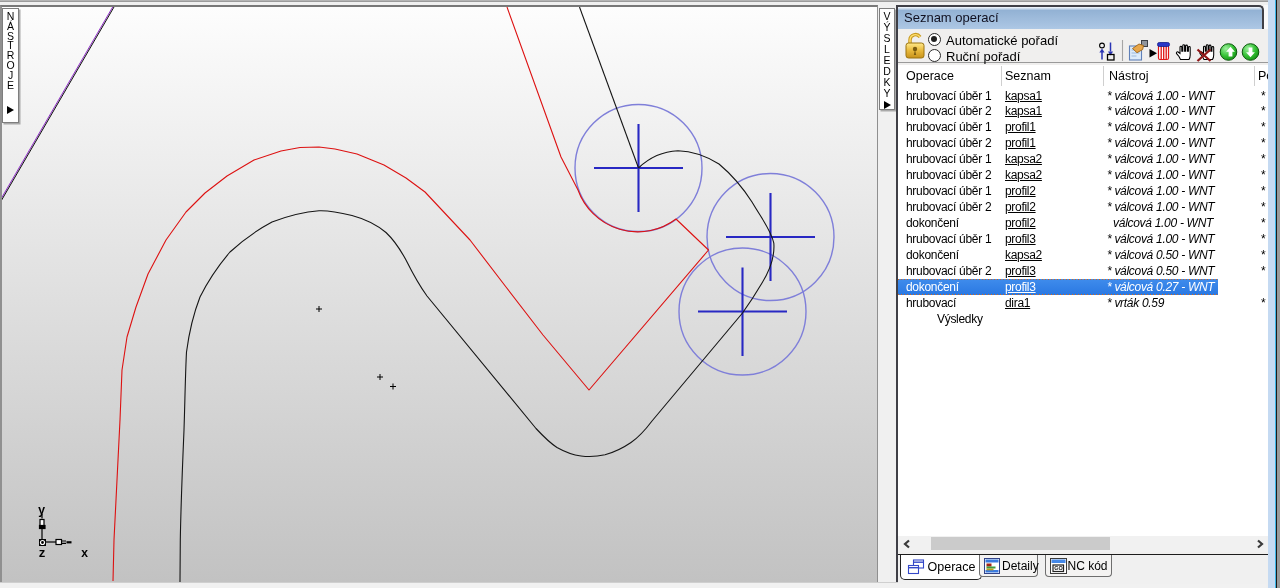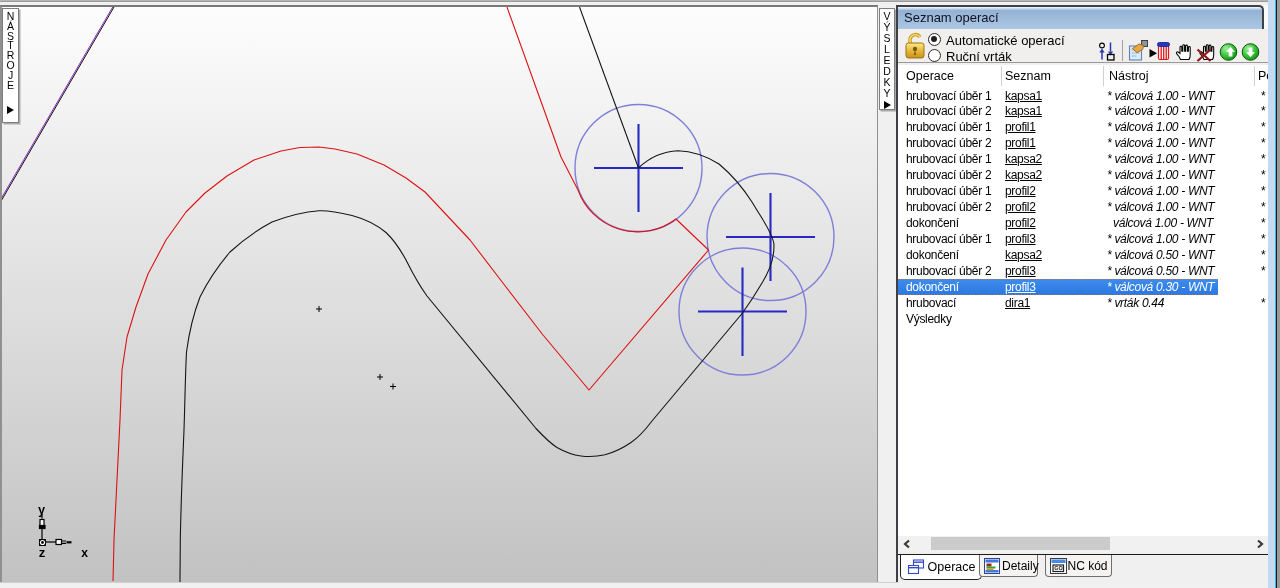--- a/index.html
+++ b/index.html
@@ -225,22 +225,22 @@
 
         <circle cx="330.5" cy="23" r="8.3" fill="url(#grn)" stroke="#0c570c" stroke-width="1"></circle>
         <path d="M 332.5,17.8 l 4.4,5 h -2.5 v 4.6 h -3.8 v -4.6 h -2.5 z" fill="#fff"></path>
         <circle cx="352.5" cy="23" r="8.3" fill="url(#grn)" stroke="#0c570c" stroke-width="1"></circle>
         <path d="M 352.5,28.2 l 4.4,-5 h -2.5 v -4.6 h -3.8 v 4.6 h -2.5 z" fill="#fff"></path>
       </svg>
       <div class="radio abs" style="left:30px; top:4px;">
           <div class="rdot"></div>
         </div>
       <div class="radio abs" style="left:30px; top:20px;"></div>
-      <div class="rlbl abs" style="left:48px; top:4px;">Automatické operací</div>
-      <div class="rlbl abs" style="left:48px; top:20px;">Ruční vrták</div>
+      <div class="rlbl abs" style="left:48px; top:4px;">Automatické pořadí</div>
+      <div class="rlbl abs" style="left:48px; top:20px;">Ruční pořadí</div>
     </div>
     <div id="ptable" class="abs">
       <div class="hdr" style="left:8px;">Operace</div>
       <div class="hdr" style="left:107px;">Seznam</div>
       <div class="hdr" style="left:211px;text-align:center;">Nástroj</div>
       <div class="hdr" style="left:360px;">Po</div>
       <div class="hline" style="left:103px;"></div>
       <div class="hline" style="left:205px;"></div>
       <div class="hline" style="left:356px;"></div>
       <div class="row" style="top:22.5px;">
@@ -311,30 +311,30 @@
         </div>
       <div class="row" style="top:197.7px;">
           <span class="c0">hrubovací úběr 2</span>
           <span class="c1">profil3</span>
           <span class="c2">* válcová 0.50 - WNT</span>
           <span class="c3">*</span>
         </div>
       <div class="row rowsel" style="top:213.7px;">
           <span class="c0">dokončení</span>
           <span class="c1">profil3</span>
-          <span class="c2">* válcová 0.30 - WNT</span>
+          <span class="c2">* válcová 0.27 - WNT</span>
           <span class="c3">*</span>
         </div>
       <div class="row" style="top:229.6px;">
           <span class="c0">hrubovací</span>
           <span class="c1">dira1</span>
-          <span class="c2">* vrták 0.44</span>
-          <span class="c3">*</span>
-        </div>
-      <div class="row" style="top:245.5px;">
+          <span class="c2">* vrták 0.59</span>
+          <span class="c3">*</span>
+        </div>
+      <div class="row" style="top:245.5px;margin-left:31px;">
           <span class="c0">Výsledky</span>
           <span class="c1"></span>
           <span class="c2"></span>
         </div>
     </div>
     <div id="pscroll" class="abs">
         <svg class="abs" style="left:0;top:0;width:370px;height:16px" viewBox="0 0 370 16">
           <path d="M 11,4.5 L 7,8 L 11,11.5" fill="none" stroke="#3a3a3a" stroke-width="2.2"></path>
           <path d="M 360,4.5 L 364,8 L 360,11.5" fill="none" stroke="#3a3a3a" stroke-width="2.2"></path>
         </svg>

